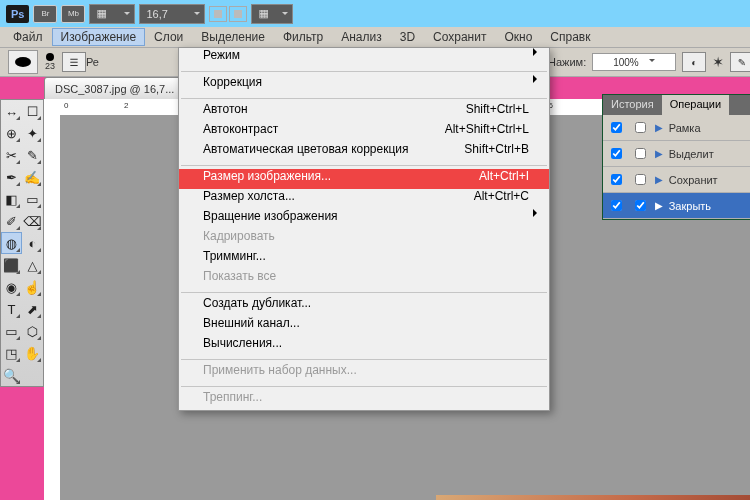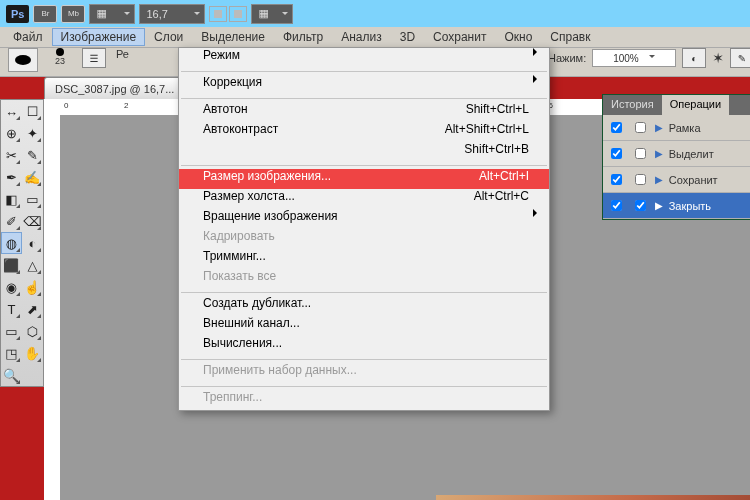--- a/index.html
+++ b/index.html
@@ -7,32 +7,32 @@
   .topbar .ps{background:#1a1a1a;color:#8ab4f8;font-weight:bold;font-size:11px;padding:3px 5px;border-radius:2px}
   .topbar .box{width:22px;height:16px;border:1px solid #ccc;border-radius:2px;display:flex;align-items:center;justify-content:center;font-size:8px;color:#ddd;background:#5a5a5a}
   .topbar .sel{height:18px;background:#5a5a5a;border:1px solid #888;color:#ddd;display:flex;align-items:center;padding:0 14px 0 6px;position:relative;font-size:11px}
   .topbar .sel::after{content:"";position:absolute;right:4px;top:7px;border:3px solid transparent;border-top-color:#ccc}
   .topbar .mini{width:16px;height:14px;border:1px solid #aaa;display:flex;align-items:center;justify-content:center}
   .topbar .mini span{width:8px;height:8px;background:#bbb}
   .topbar .grid{display:flex;gap:2px}
   .menubar{height:20px;background:#d4d0c8;display:flex;align-items:center;padding:0 4px;border-bottom:1px solid #aaa}
   .menubar div{padding:2px 9px;cursor:default;font-size:12px}
   .menubar .active{background:#bcd4f1;border:1px solid #7aa4d6;padding:1px 8px}
-  .optbar{height:28px;background:#d4d0c8;display:flex;align-items:flex-start;padding:0 8px;gap:10px;border-bottom:1px solid #aaa;position:relative}
+  .optbar{height:28px;background:#d4d0c8;display:flex;align-items:center;padding:0 8px;gap:0;border-bottom:1px solid #aaa;position:relative}
   .brush-prev{width:28px;height:22px;border:1px solid #999;display:flex;align-items:center;justify-content:center;background:#eee}
   .brush-prev span{width:16px;height:10px;background:#000;border-radius:50%}
   .brush-size{display:flex;flex-direction:column;align-items:center;width:24px}
   .brush-size .dot{width:8px;height:8px;background:#000;border-radius:50%}
   .brush-size .num{font-size:9px}
   .obox{width:22px;height:18px;border:1px solid #888;background:#eee;display:flex;align-items:center;justify-content:center;font-size:10px}
   .opt-right{position:absolute;left:548px;display:flex;align-items:center;gap:6px}
   .pct{width:42px;height:16px;border:1px solid #999;background:#fff;display:flex;align-items:center;padding:0 20px;font-size:10px;justify-content:space-between}
   .pct::after{content:"";border:3px solid transparent;border-top-color:#555}
   .wand{font-size:14px}
-  .work{position:absolute;top:77px;left:0;right:0;bottom:0;background:#b91c1c}
+  .work{position:absolute;top:77px;left:0;right:0;bottom:0;background:#ec4899}
   .tab{position:absolute;top:0;left:44px;height:21px;background:linear-gradient(#fdfdfd,#dcdcdc);border:1px solid #8a8a8a;border-bottom:none;padding:0 10px;display:flex;align-items:center;font-size:11px;border-radius:3px 3px 0 0}
   .toolbox{position:absolute;top:22px;left:0;width:42px;background:linear-gradient(#e8e8e8,#d0d0d0);border:1px solid #8a8a8a;display:flex;flex-direction:column}
   .tool-row{display:flex}
   .tool{width:20px;height:20px;border:1px solid transparent;display:flex;align-items:center;justify-content:center;font-size:13px;cursor:default;position:relative;color:#222}
   .tool.sel{background:#bcd4f1;border:1px solid #7aa4d6}
   .tool .tri{position:absolute;right:1px;bottom:1px;width:0;height:0;border:2px solid transparent;border-right-color:#555;border-bottom-color:#555}
   .ruler-h{position:absolute;top:22px;left:44px;right:0;height:16px;background:#fff;border-bottom:1px solid #888;font-size:8px;overflow:hidden}
   .ruler-h div{position:absolute;top:2px}
   .ruler-v{position:absolute;top:38px;left:44px;width:16px;bottom:0;background:#fff;border-right:1px solid #888}
   .canvas{position:absolute;top:38px;left:60px;right:0;bottom:0;background:#9a9a9a}
@@ -198,20 +198,21 @@
     <hr>
     <div class="row">
       <span>Автотон</span>
       <span class="sc">Shift+Ctrl+L</span>
     </div>
     <div class="row">
       <span>Автоконтраст</span>
       <span class="sc">Alt+Shift+Ctrl+L</span>
     </div>
     <div class="row">
+      <span>Автоматическая цветовая коррекция</span>
       <span class="sc">Shift+Ctrl+B</span>
     </div>
     <hr>
     <div class="row hl">
       <span>Размер изображения...</span>
       <span class="sc">Alt+Ctrl+I</span>
     </div>
     <div class="row">
       <span>Размер холста...</span>
       <span class="sc">Alt+Ctrl+C</span>

